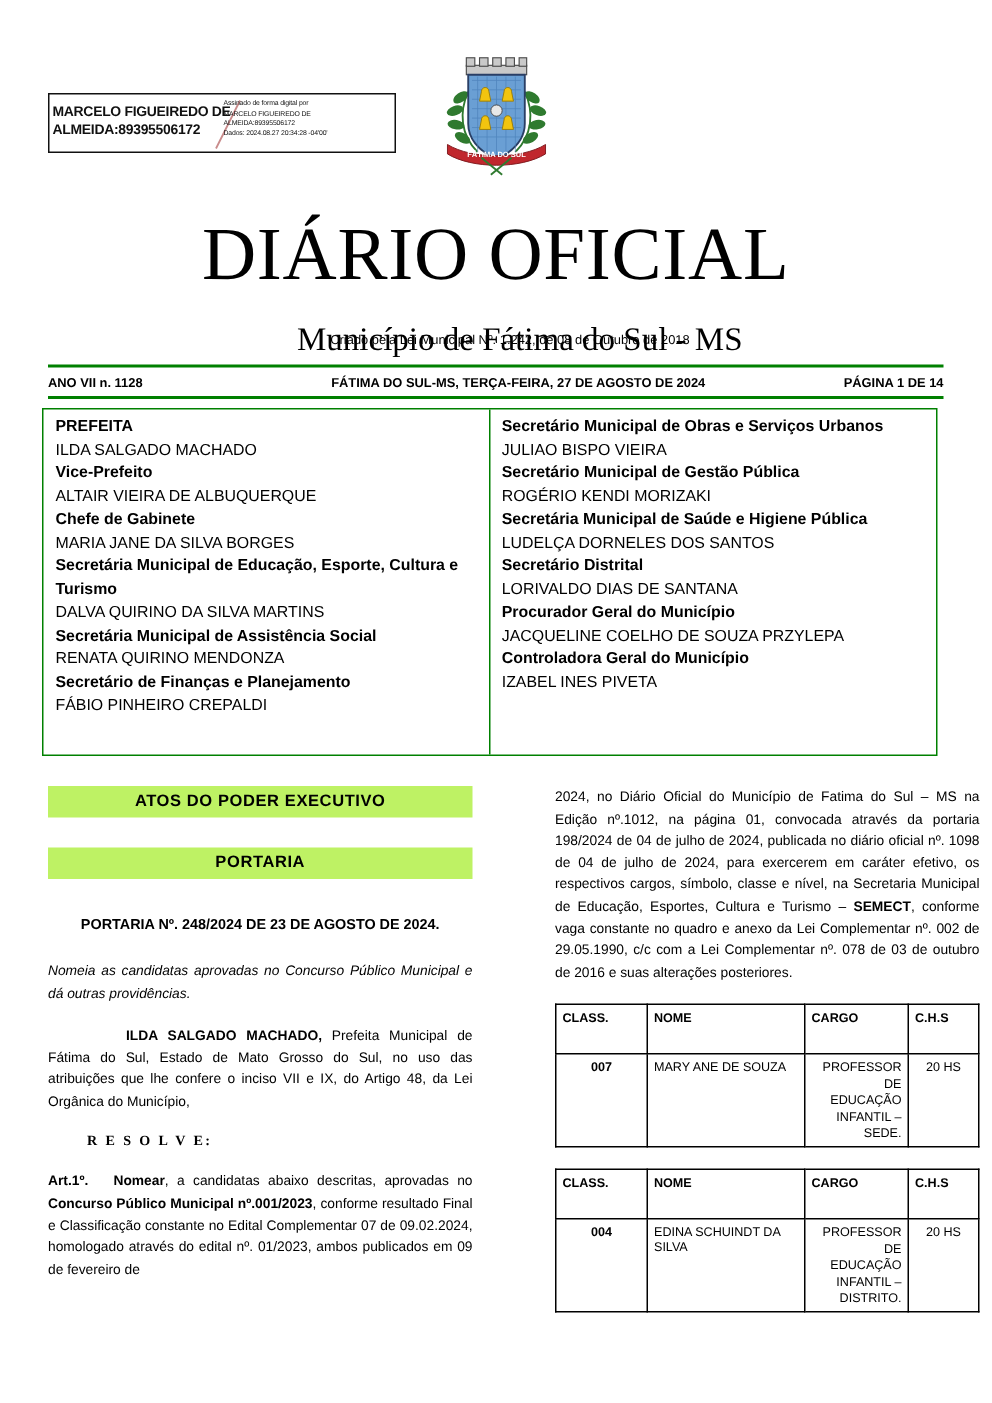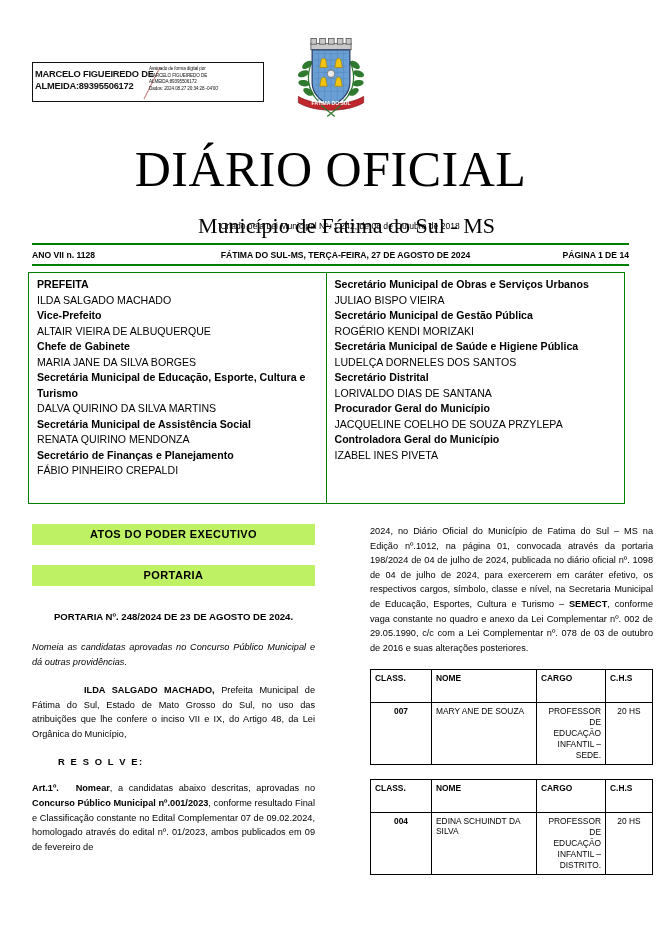--- a/index.html
+++ b/index.html
@@ -206,20 +206,21 @@
     margin: 0;
     text-indent: 0;
   }
   .indent { display: inline-block; width: 52px; }
   .resolve {
     font-size: 9.4px;
     font-weight: bold;
     letter-spacing: 1.6px;
     margin-top: 15px;
     padding-left: 26px;
+    font-family: Liberation Serif, serif;
   }
   b { font-weight: bold; }
 
   
   table.rows {
     width: 100%;
     border-collapse: collapse;
     table-layout: fixed;
     margin-top: 14px;
   }

